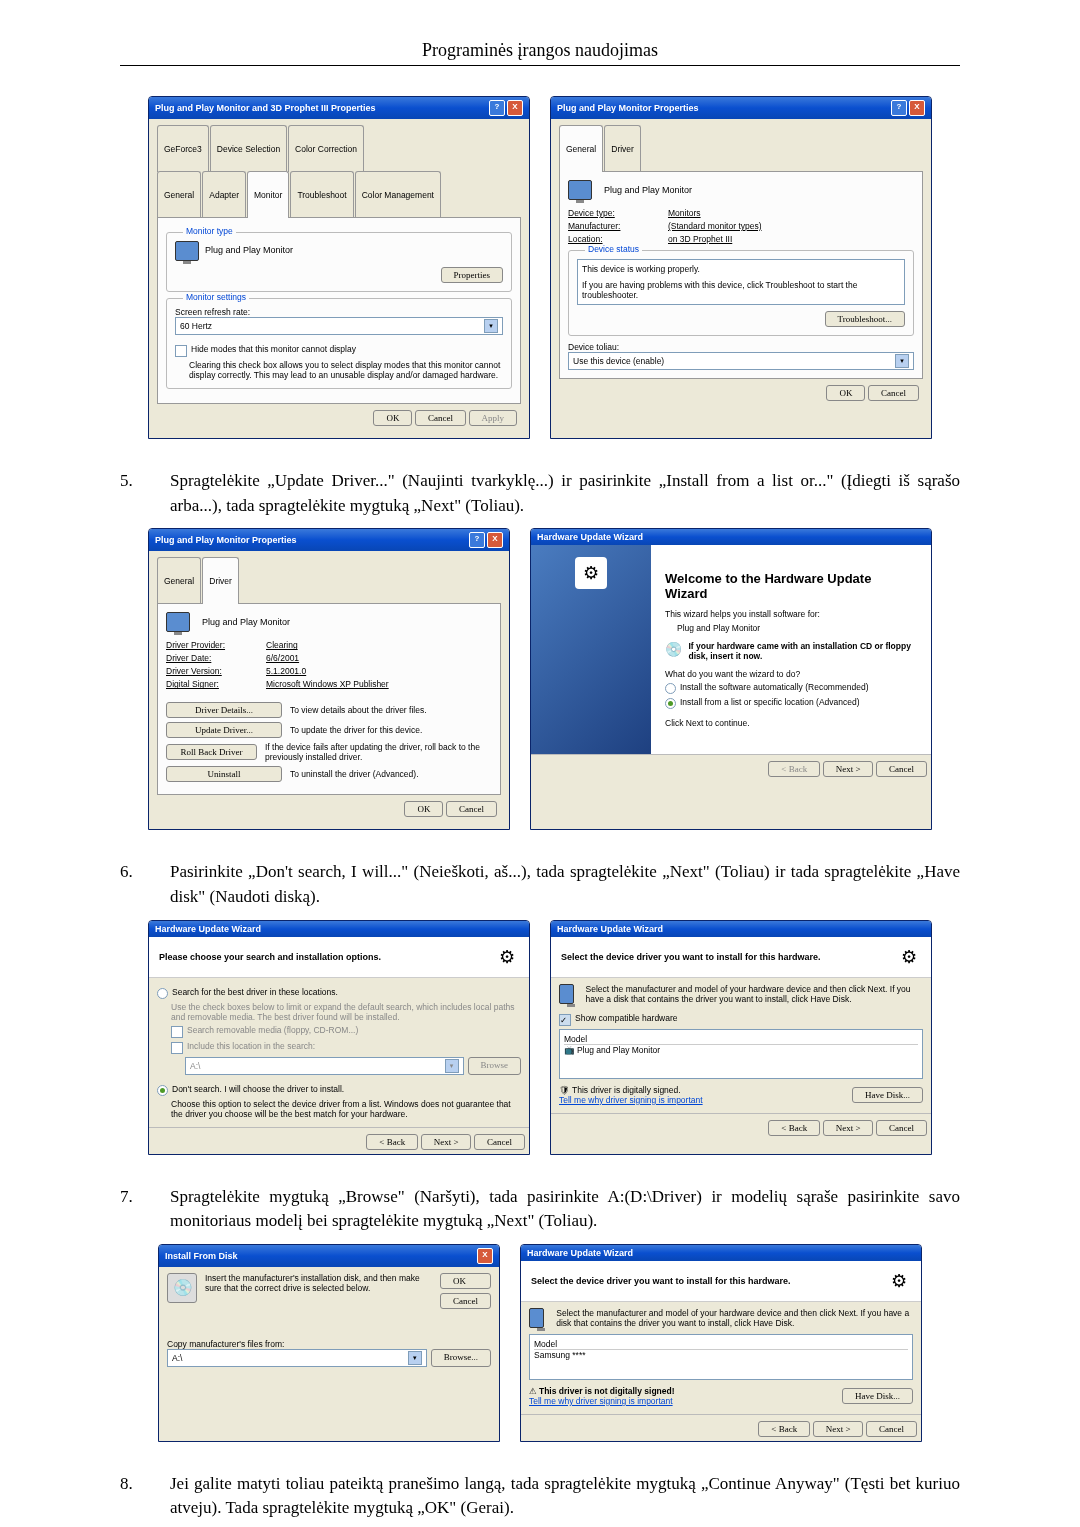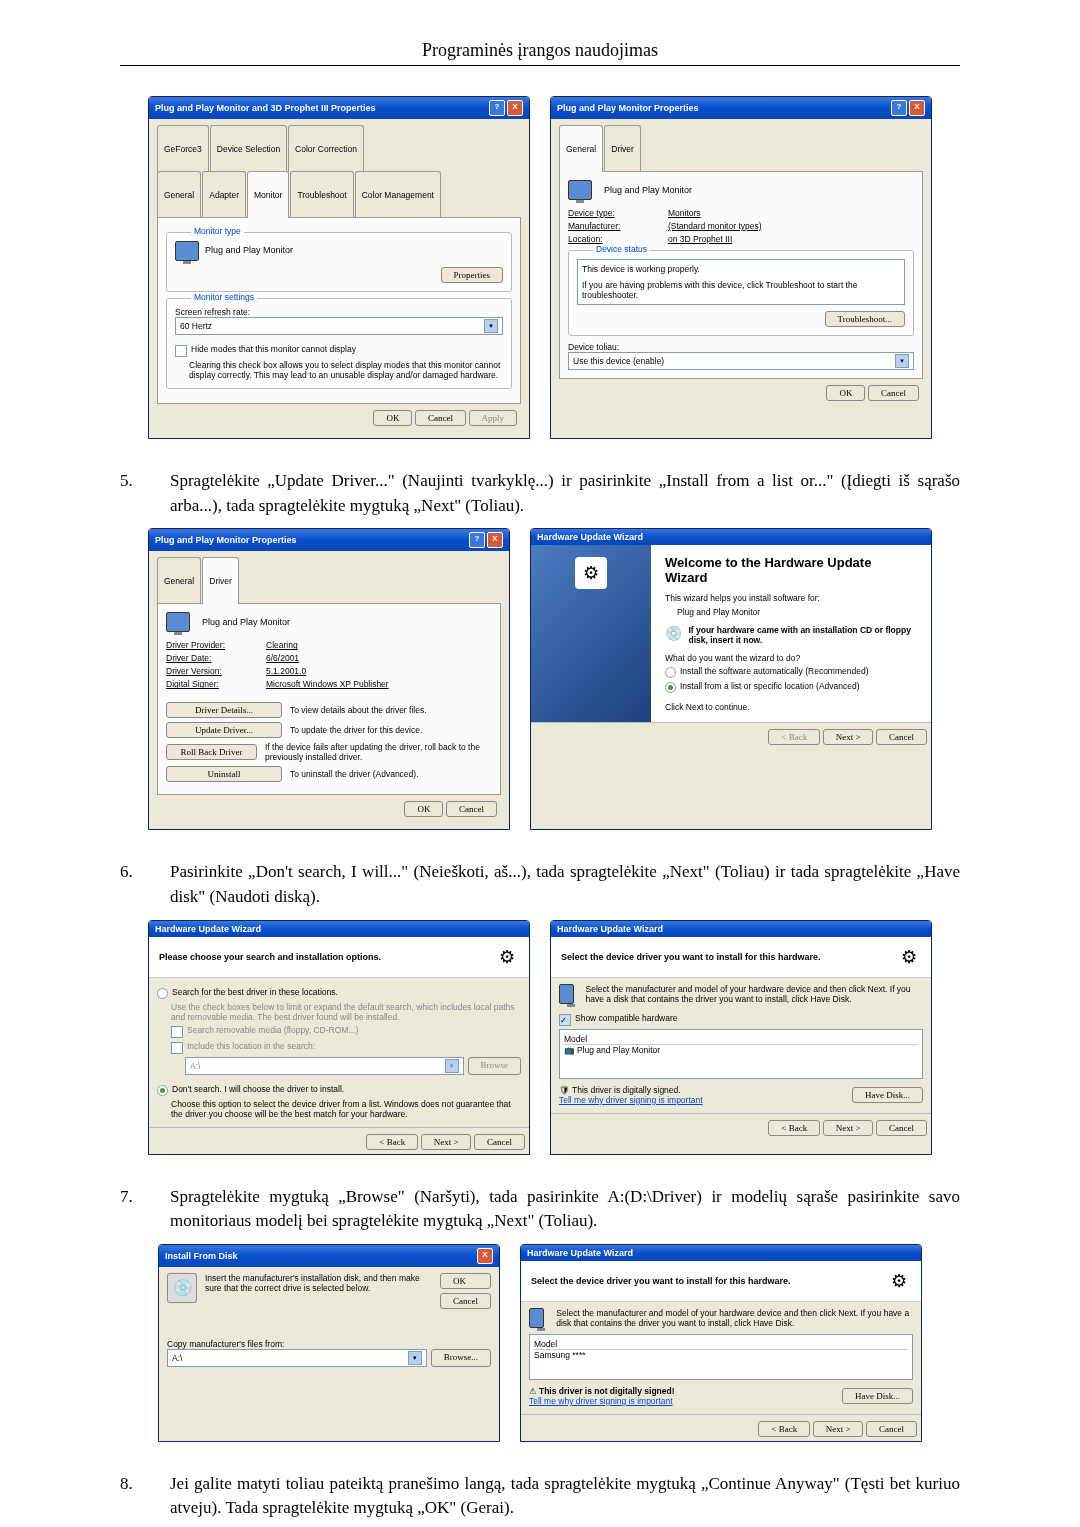--- a/index.html
+++ b/index.html
@@ -95,21 +95,21 @@
     border: 1px solid #bbb;
     border-radius: 3px;
     padding: 8px 8px 8px 8px;
     margin: 6px 0;
     position: relative;
     background: #fcfcfc;
   }
   .groupbox-title {
     position: absolute;
     top: -7px;
-    left: 24px;
+    left: 16px;
     background: #fcfcfc;
     padding: 0 3px;
     font-size: 8.5px;
     color: #0046d5;
   }
   .btn {
     background: #ece9d8;
     border: 1px solid #888;
     border-radius: 3px;
     padding: 2px 12px;
@@ -234,21 +234,21 @@
     background: #fff;
     border-radius: 4px;
     display: flex;
     align-items: center;
     justify-content: center;
     font-size: 18px;
   }
   .wizard-content {
     flex: 1;
     background: #fff;
-    padding: 10px 14px;
+    padding: 26px 14px;
   }
   .wizard-title {
     font-size: 13px;
     font-weight: bold;
     margin-bottom: 8px;
   }
   .wizard-header {
     background: #fff;
     padding: 8px 10px;
     display: flex;

